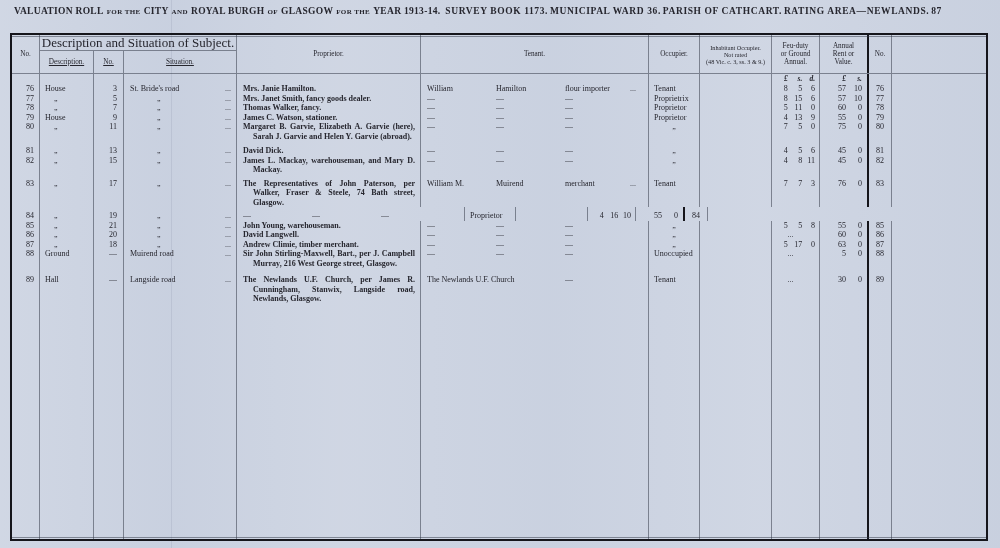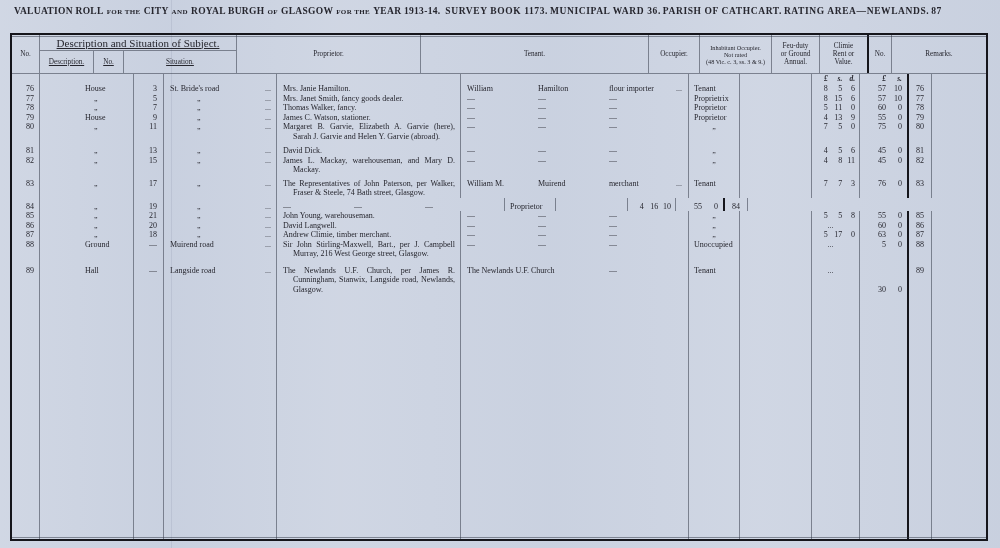--- a/index.html
+++ b/index.html
@@ -36,52 +36,52 @@
   .vtable{
     position:absolute;left:10px;top:33px;width:978px;height:508px;
     border:2px solid #15151b;
     display:flex;flex-direction:column;
     box-sizing:border-box;
   }
   .vtable::before{content:'';position:absolute;left:0;right:0;top:1px;border-top:1px solid rgba(50,55,70,.5);}
   .vtable::after{content:'';position:absolute;left:0;right:0;bottom:1px;border-bottom:1px solid rgba(50,55,70,.5);}
 
   .cell{box-sizing:border-box;border-right:1px solid rgba(55,60,75,.55);}
-  .c1{width:28px;}  .c2{width:54px;margin-left:40px;}  .c3{width:30px;}  .c4{width:113px;}
+  .c1{width:28px;}  .c2{width:54px;}  .c3{width:30px;}  .c4{width:113px;}
   .c5{width:184px;} .c6{width:228px;} .c7{width:51px;}  .c8{width:72px;}
   .c9{width:48px;}  .c10{width:49px;border-right:2px solid #15151b;}
   .c11{width:23px;} .c12{flex:1;border-right:none;}
 
   
   .thead{height:38px;display:flex;border-bottom:1px solid rgba(55,60,75,.55);flex:none;}
   .th{display:flex;flex-direction:column;justify-content:center;align-items:center;
       text-align:center;font-size:7.2px;line-height:8px;padding:1px 2px;}
   .th .tiny{font-size:6.2px;line-height:7px;}
   .dgroup{width:197px;display:flex;flex-direction:column;border-right:1px solid rgba(55,60,75,.55);box-sizing:border-box;}
-  .dg-top{height:15px;border-bottom:1px solid rgba(55,60,75,.55);display:flex;align-items:center;justify-content:center;font-size:11px;text-decoration:underline;}
+  .dg-top{height:15px;border-bottom:1px solid rgba(55,60,75,.55);display:flex;align-items:center;justify-content:center;font-size:13px;}
   .dg-bottom{flex:1;display:flex;text-decoration:underline;}
   .dg-bottom .th{justify-content:center;}
   .nbr{border-right:none !important;flex:1;}
 
   
   .tbody{flex:1;display:flex;flex-direction:column;overflow:hidden;}
   .row{display:flex;flex:none;font-size:8px;line-height:9.5px;}
   .row .cell{padding-top:0;}
   .units{height:10px;font-size:7.5px;font-weight:bold;}
   .units .u{font-style:italic;}
 
   .cl-no{text-align:right;padding-right:5px;}
   .cl-desc{padding-left:5px;}
   .cl-desc.ditto{padding-left:14px;}
   .cl-num{text-align:right;padding-right:6px;}
   .cl-sit{display:flex;padding-left:6px;padding-right:5px;}
   .cl-sit .dots{margin-left:auto;}
   .cl-sit.sit-ditto .sit-text{margin-left:27px;}
-  .cl-prop{padding:0 5px 0 16px;text-indent:-10px;text-align:justify;}
-  .cl-ten{display:flex;padding-left:6px;padding-right:6px;}
+  .cl-prop{padding:0 5px 0 16px;text-indent:-10px;text-align:justify;font-weight:bold;}
+  .cl-ten{display:flex;padding-left:6px;padding-right:12px;}
   .cl-ten .t1{width:33%;white-space:nowrap;}
   .cl-ten .t2{width:33%;white-space:nowrap;}
   .cl-ten .t3{flex:1;white-space:nowrap;}
   .cl-ten .dots{margin-left:auto;}
   .cl-occ{padding-left:5px;}
   .cl-occ.center{padding-left:0;text-align:center;}
   .cl-feu{display:flex;justify-content:flex-end;padding-right:4px;}
   .cl-feu .mp{width:16px;text-align:right;}
   .cl-feu .ms{width:15px;text-align:right;}
   .cl-feu .md{width:13px;text-align:right;}
@@ -132,29 +132,26 @@
         <span class="tiny">Inhabitant Occupier.</span>
         <span class="tiny">Not rated</span>
         <span class="tiny">(48 Vic. c. 3, ss. 3 &amp; 9.)</span>
       </div>
       <div class="cell c9 th">
         <span>Feu-duty</span>
         <span>or Ground</span>
         <span>Annual.</span>
       </div>
       <div class="cell c10 th">
-        <span>Climie</span>
+        <span>Annual</span>
         <span>Rent or</span>
         <span>Value.</span>
       </div>
       <div class="cell c11 th">
           <span>No.</span>
-        </div>
-      <div class="cell c12 th">
-          <span>Remarks.</span>
         </div>
     </div>
     <div class="tbody" id="tbody">
         <div class="row units">
           <div class="cell c1 cl-no"></div>
           <div class="cell c2"></div>
           <div class="cell c3"></div>
           <div class="cell c4"></div>
           <div class="cell c5"></div>
           <div class="cell c6"></div>
@@ -539,21 +536,21 @@
           </div>
           <div class="cell c5 cl-prop" style="padding-top: 7px;">The Newlands U.F. Church, per James R. Cunningham, Stanwix, Langside road, Newlands, Glasgow.</div>
           <div class="cell c6 cl-ten" style="padding-top: 7px;">
             <span class="t1">The Newlands U.F. Church</span>
             <span class="t2"></span>
             <span class="t3">—</span>
           </div>
           <div class="cell c7 cl-occ" style="padding-top: 7px;">Tenant</div>
           <div class="cell c8" style="padding-top: 7px;"></div>
           <div class="cell c9 cl-feu dotted" style="padding-top: 7px;">...</div>
-          <div class="cell c10 cl-ann" style="padding-top: 7px; align-items: flex-end;">
+          <div class="cell c10 cl-ann" style="padding-top: 7px;">
             <span class="ma">30</span>
             <span class="mb">0</span>
           </div>
           <div class="cell c11 cl-no2" style="padding-top: 7px;">89</div>
           <div class="cell c12" style="padding-top: 7px;"></div>
         </div>
         <div class="row filler">
           <div class="cell c1"></div>
           <div class="cell c2"></div>
           <div class="cell c3"></div>

